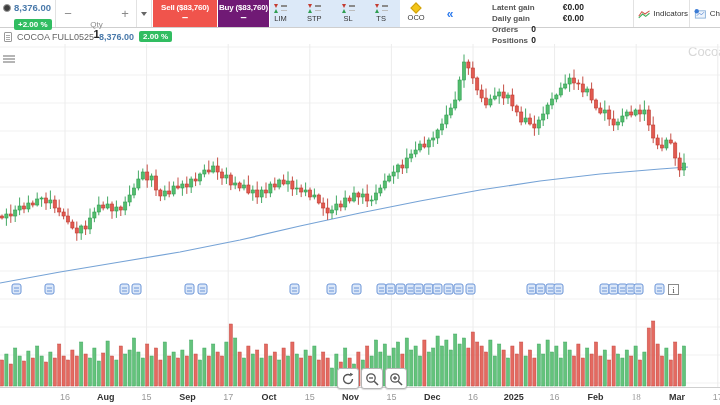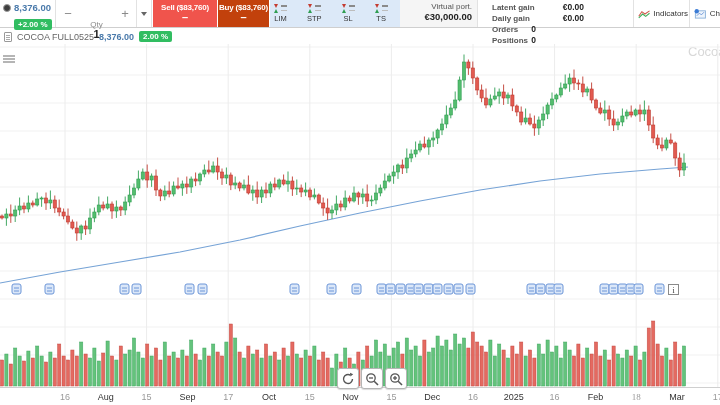--- a/index.html
+++ b/index.html
@@ -25,21 +25,21 @@
   #qty-label { font-size:8px; color:#8a8a8a; display:block; }
   #qty-value { font-size:11px; font-weight:bold; color:#222; display:block; line-height:11px; }
   #qty-dd { width:15px; border-left:1px solid #e2e2e2; display:flex; align-items:center; justify-content:center; }
   .caret-down { width:0; height:0; border-left:3.5px solid transparent; border-right:3.5px solid transparent;
                 border-top:4px solid #666; }
 
   .trade-btn { color:#fff; text-align:center; padding-top:3px; cursor:pointer; }
   .trade-btn .l1 { font-size:8px; font-weight:bold; display:block; letter-spacing:-0.2px; }
   .trade-btn .l2 { font-size:11px; font-weight:bold; display:block; line-height:11px; }
   #sell-btn { left:153px; width:64px; background:#f0544c; }
-  #buy-btn  { left:218px; width:51px; background:#c2410c; }
+  #buy-btn  { left:218px; width:51px; background:#701a75; }
 
   #ordertype-panel { left:270px; width:130px; background:#dce9f8; display:flex; align-items:flex-start;
                      padding:3px 2px 0 4px; gap:20px; }
   .ot-item { width:20px; text-align:center; cursor:pointer; }
   .ot-item .lbl { font-size:7.5px; color:#333; display:block; margin-top:1px; }
   .ot-glyph { position:relative; width:13px; height:10px; margin:0 auto; }
   .ot-glyph .r1 { position:absolute; left:0; top:1px; width:0; height:0;
                   border-left:2.5px solid transparent; border-right:2.5px solid transparent; border-top:4px solid #c43c31; }
   .ot-glyph .r2 { position:absolute; left:0; bottom:0; width:0; height:0;
                   border-left:2.5px solid transparent; border-right:2.5px solid transparent; border-bottom:4px solid #2f9e52; }
@@ -88,21 +88,21 @@
               background:#fff; z-index:4; font-size:8px; color:#333; text-align:center; line-height:11px;
               font-family:"Liberation Serif", serif; cursor:pointer; }
   #zoom-controls { position:absolute; left:337px; top:368px; display:flex; gap:2px; z-index:6; }
   .zoom-btn { width:22px; height:21px; background:#fff; border:1px solid #b5b5b5; border-radius:3px;
               box-shadow:0 1px 1px rgba(0,0,0,.15); display:flex; align-items:center; justify-content:center; cursor:pointer; }
 
   
   #time-axis { position:absolute; left:0; top:387px; width:720px; height:18px; background:#fff;
                border-top:1px solid #cfcfcf; z-index:3; overflow:hidden; }
   .ax-lbl { position:absolute; top:4px; transform:translateX(-50%); font-size:9px; color:#999; }
-  .ax-lbl.month { color:#333; font-weight:normal;text-align:right; }
+  .ax-lbl.month { color:#333; font-weight:bold;text-align:right; }
 </style>
 </head>
 <body>
 
 <div id="app">
 
   <div id="toolbar">
     <div class="tb-sec" id="price-box">
       <div id="price-row">
         <div id="status-dot"></div>
@@ -169,24 +169,20 @@
           </div>
         <span class="lbl">TS</span>
       </div>
       <div class="ot-item">
         <div class="diamond"></div>
         <span class="lbl">OCO</span>
       </div>
       <div id="collapse-btn">«</div>
     </div>
 
-    <div class="tb-sec" id="vport-panel">
-      <span id="vport-label">Virtual port.</span>
-      <span id="vport-value">€30,000.00</span>
-    </div>
 
     <div class="tb-sec" id="stats-panel">
       <div class="stats-col" id="stats-col1">
         <div class="stat-row"><span>Latent gain</span><b>€0.00</b></div>
         <div class="stat-row"><span>Daily gain</span><b>€0.00</b></div>
       </div>
       <div class="stats-col" id="stats-col2">
         <div class="stat-row"><span>Orders</span><b>0</b></div>
         <div class="stat-row"><span>Positions</span><b>0</b></div>
       </div>

